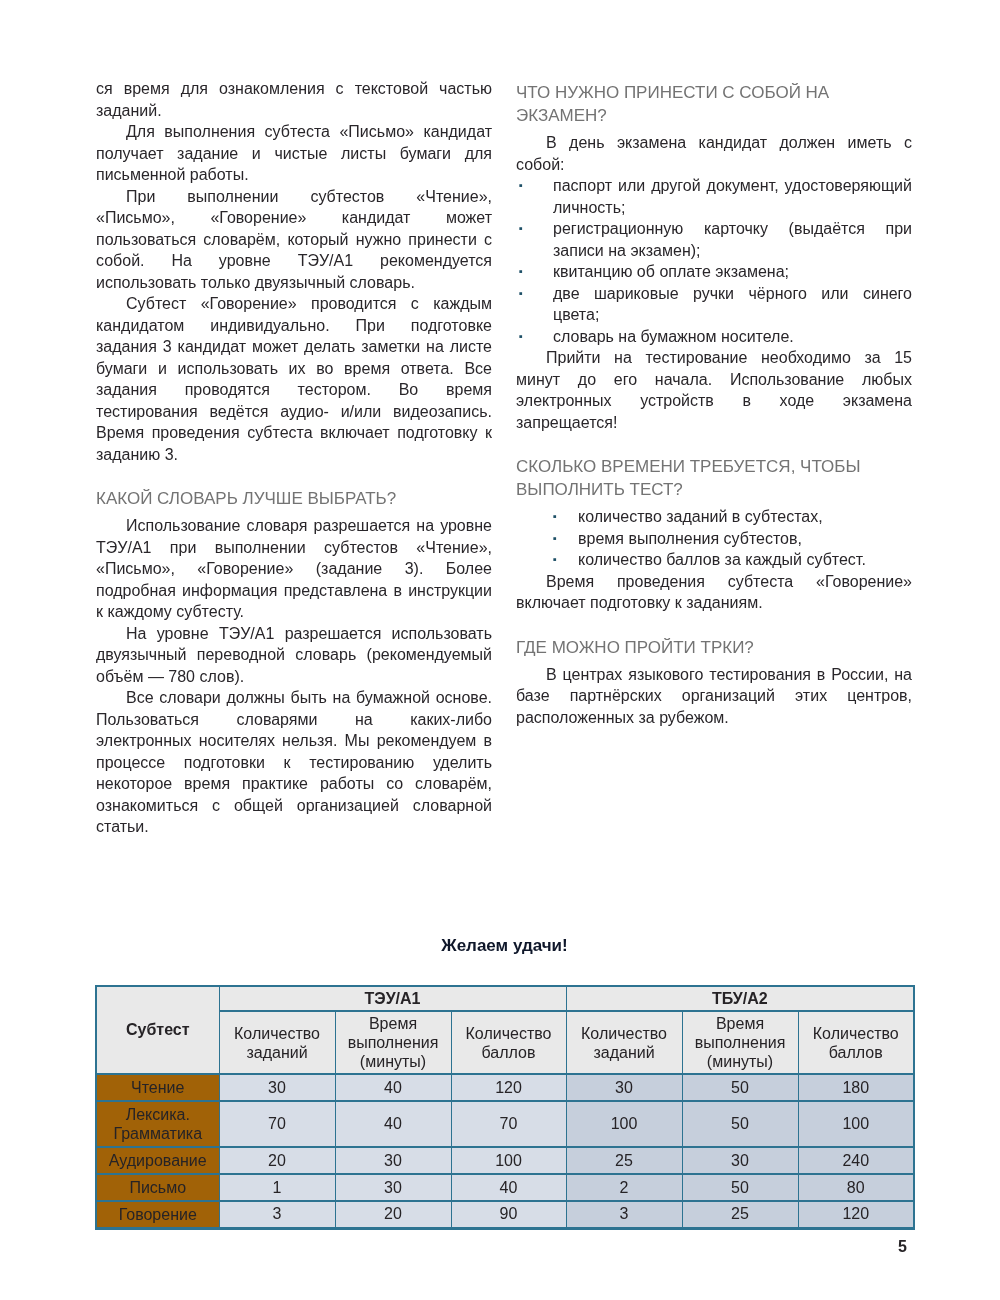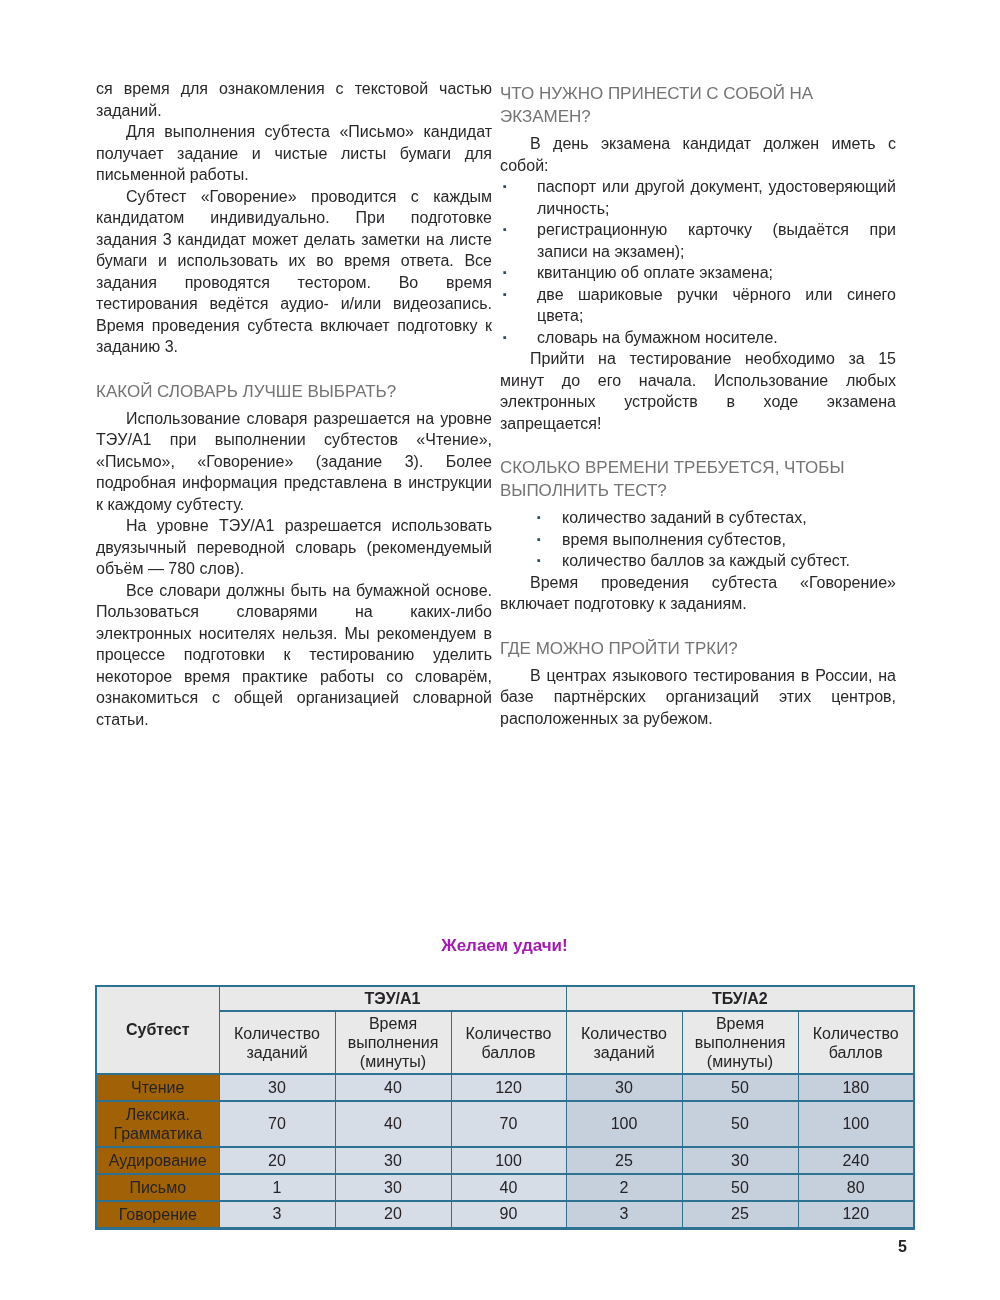--- a/index.html
+++ b/index.html
@@ -8,21 +8,21 @@
     position:relative;
     width:1000px; height:1300px;
     background:#ffffff;
     font-family:"Liberation Sans", sans-serif;
     color:#29262a;
     overflow:hidden;
   }
   .columns {
     position:absolute; top:78px; left:96px;
     width:817px;
-    display:flex; gap:8px;align-items:center;
+    display:flex; gap:24px;
   }
   .col { width:396px; font-size:16px; line-height:21.5px; }
   .col p { text-align:justify; }
   .col p.indent { text-indent:30px; }
   h2.section-heading {
     color:#737373;
     font-size:17px; font-weight:normal;
     line-height:23px;
     margin:22px 0 5px 0;
     text-align:left;
@@ -33,21 +33,21 @@
     flex:none; width:37px;
     color:#1d4f66; font-size:11px; line-height:21.5px;
     padding-left:3px;
   }
   .bullet-item .bullet-text { flex:1; text-align:justify; }
   .bullet-item.lvl2 { padding-left:34px; }
   .bullet-item.lvl2 .bullet { width:28px; }
   .good-luck {
     position:absolute; top:936px; left:96px; width:817px;
     text-align:center;
-    color:#a21caf; font-weight:bold; font-size:17px;
+    color:#0f172a; font-weight:bold; font-size:17px;
   }
   table.schedule {
     position:absolute; top:985px; left:95px;
     width:818px;
     border-collapse:collapse; table-layout:fixed;
     font-size:16px; color:#262326;
   }
   table.schedule th, table.schedule td {
     border:1px solid #2d7391;
     border-top-width:2px; border-bottom-width:2px;
@@ -74,20 +74,21 @@
 </head>
 <body>
 
 <div class="page">
 
   <div class="columns">
 
     <div class="col">
       <p>ся время для ознакомления с текстовой частью заданий.</p>
       <p class="indent">Для выполнения субтеста «Письмо» кандидат получает задание и чистые листы бумаги для письменной работы.</p>
+      <p class="indent">При выполнении субтестов «Чтение», «Письмо», «Говорение» кандидат может пользоваться словарём, который нужно принести с собой. На уровне ТЭУ/А1 рекомендуется использовать только двуязычный словарь.</p>
       <p class="indent">Субтест «Говорение» проводится с каждым кандидатом индивидуально. При подготовке задания 3 кандидат может делать заметки на листе бумаги и использовать их во время ответа. Все задания проводятся тестором. Во время тестирования ведётся аудио- и/или видеозапись. Время проведения субтеста включает подготовку к заданию 3.</p>
 
       <h2 class="section-heading">КАКОЙ СЛОВАРЬ ЛУЧШЕ ВЫБРАТЬ?</h2>
 
       <p class="indent">Использование словаря разрешается на уровне ТЭУ/А1 при выполнении субтестов «Чтение», «Письмо», «Говорение» (задание 3). Более подробная информация представлена в инструкции к каждому субтесту.</p>
       <p class="indent">На уровне ТЭУ/А1 разрешается использовать двуязычный переводной словарь (рекомендуемый объём — 780 слов).</p>
       <p class="indent">Все словари должны быть на бумажной основе. Пользоваться словарями на каких-либо электронных носителях нельзя. Мы рекомендуем в процессе подготовки к тестированию уделить некоторое время практике работы со словарём, ознакомиться с общей организацией словарной статьи.</p>
     </div>
 
     <div class="col">

